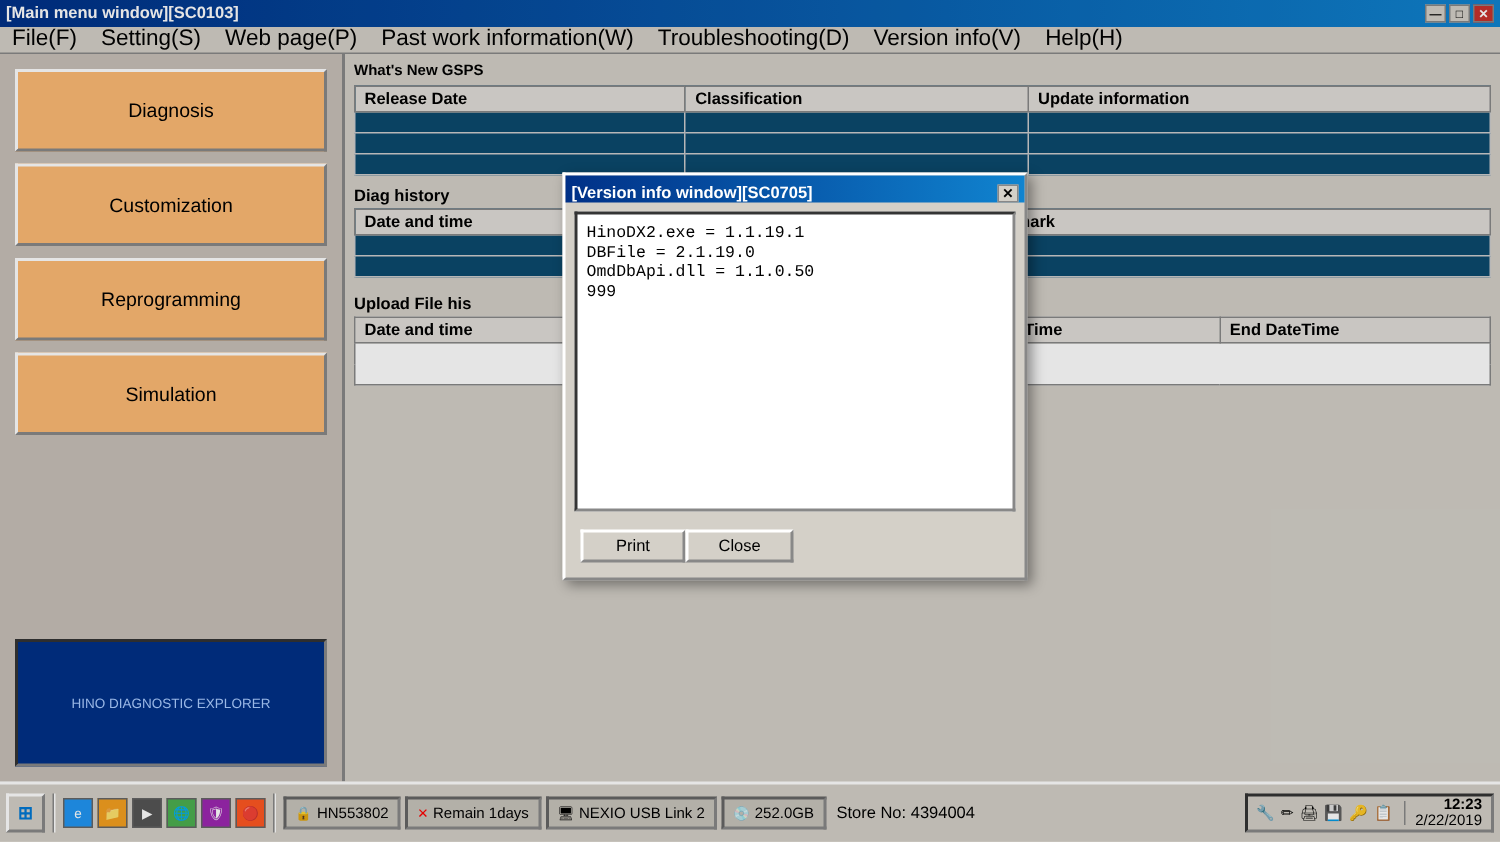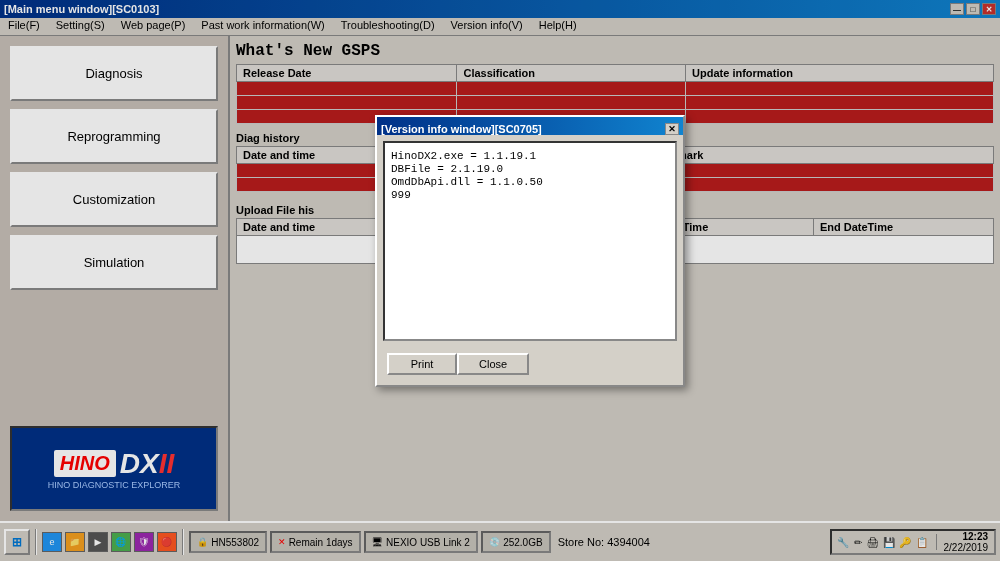--- a/index.html
+++ b/index.html
@@ -40,25 +40,25 @@
       justify-content: center;
       cursor: pointer;
       color: #000;
     }
 
     
     .menu-bar {
       background: #d4d0c8;
       height: 18px;
       display: flex;
-      align-items: flex-start;
+      align-items: flex-end;
       padding: 0 4px;
       border-bottom: 1px solid #888;
       gap: 8px;
-      font-size: 11px;
+      font-size: 15px;
     }
     .menu-item {
       padding: 1px 4px;
       cursor: pointer;
     }
 
     
     .main-layout {
       display: flex;
       height: calc(561px - 36px - 40px);
@@ -68,21 +68,21 @@
     .sidebar {
       width: 230px;
       background: #c8c0b8;
       border-right: 2px solid #888;
       padding: 10px;
       display: flex;
       flex-direction: column;
       gap: 8px;
     }
     .nav-button {
-      background: #ffffff;
+      background: #fdba74;
       border: 2px solid #888;
       border-top-color: #fff;
       border-left-color: #fff;
       height: 55px;
       display: flex;
       align-items: center;
       justify-content: center;
       font-size: 13px;
       cursor: pointer;
       color: #000;
@@ -120,30 +120,29 @@
 
     
     .content-area {
       flex: 1;
       background: #d4d0c8;
       padding: 6px;
       overflow: hidden;
     }
 
     .section-title {
-      font-size: 16px;
+      font-size: 10px;
       font-weight: bold;
       margin-bottom: 4px;
-      font-family: Liberation Mono, monospace;
     }
 
     .data-table {
       width: 100%;
       border-collapse: collapse;
-      background: #b91c1c;
+      background: #0c4a6e;
       border: 1px solid #888;
       margin-bottom: 8px;
     }
     .data-table th {
       background: #e0ddd8;
       border: 1px solid #888;
       padding: 2px 6px;
       text-align: left;
       font-size: 11px;
     }
@@ -349,34 +348,25 @@
   <span class="menu-item">Past work information(W)</span>
   <span class="menu-item">Troubleshooting(D)</span>
   <span class="menu-item">Version info(V)</span>
   <span class="menu-item">Help(H)</span>
 </div>
 
 <div class="main-layout">
 
   <div class="sidebar">
     <div class="nav-button">Diagnosis</div>
+    <div class="nav-button">Customization</div>
     <div class="nav-button">Reprogramming</div>
-    <div class="nav-button">Customization</div>
     <div class="nav-button">Simulation</div>
 
     <div class="logo-area">
-      <div style="display:flex;align-items:center;gap:4px;">
-        <div style="background:#fff;padding:2px 6px;border-radius:2px;">
-          <span class="logo-hino">HINO</span>
-        </div>
-        <div style="display:flex;align-items:center;">
-          <span class="logo-dxii">DX</span>
-          <span class="logo-dxii" style="color:#ff3333;">II</span>
-        </div>
-      </div>
       <div class="logo-subtitle">HINO DIAGNOSTIC EXPLORER</div>
     </div>
   </div>
 
   <div class="content-area">
 
     <div class="section-title">What's New GSPS</div>
     <table class="data-table">
       <thead>
         <tr>

